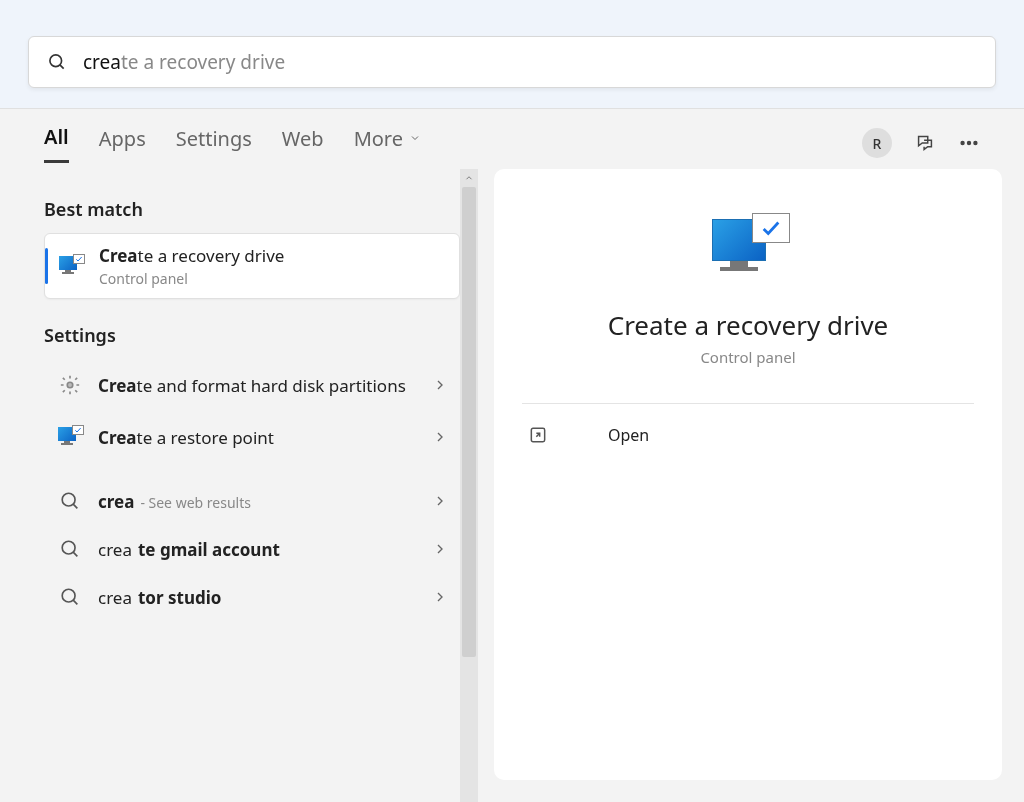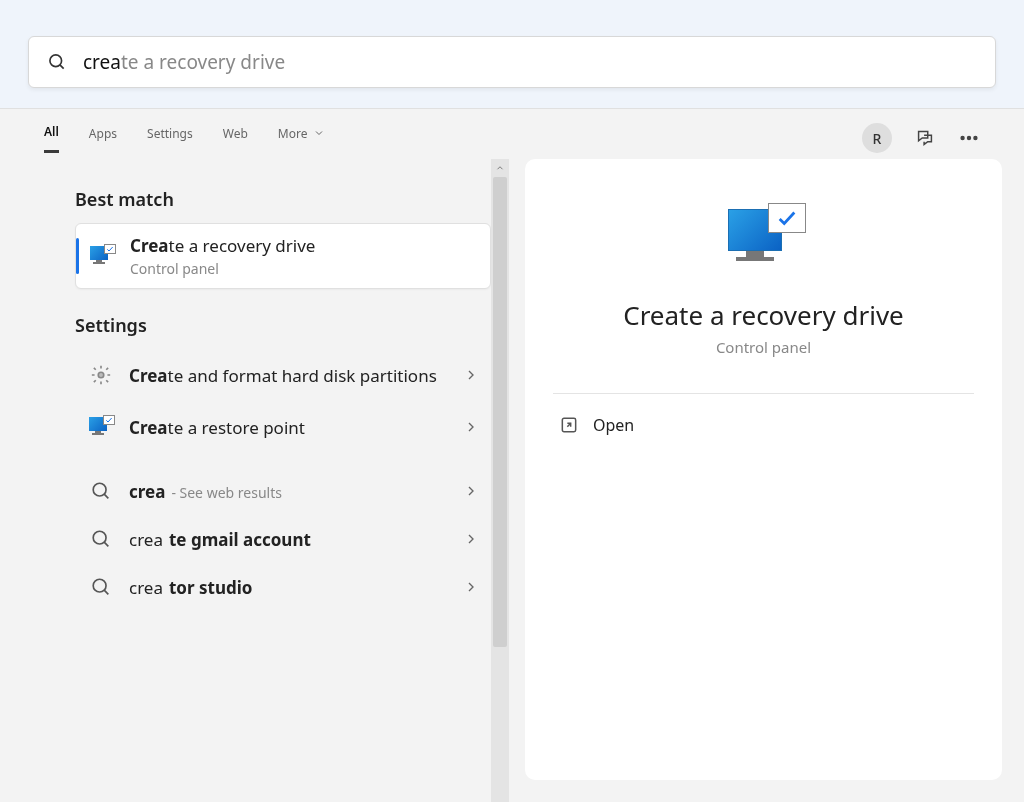--- a/index.html
+++ b/index.html
@@ -25,21 +25,21 @@
     display: flex; flex-direction: column;
   }
 
   
   .tabbar {
     display: flex; align-items: center; justify-content: space-between;
     padding: 14px 44px 6px 44px;
   }
   .tabs { display: flex; gap: 30px; }
   .tab {
-    font-size: 12px; color: #666; cursor: pointer; padding-bottom: 10px;
+    font-size: 20px; color: #666; cursor: pointer; padding-bottom: 10px;
     display: flex; align-items: center; gap: 6px;
   }
   .tab.active { color: #111; font-weight: 600; border-bottom: 3px solid #3a3a3a; }
   .tab svg { width: 12px; height: 12px; stroke: #666; stroke-width: 2; fill: none; }
 
   .tabbar-right { display: flex; align-items: center; gap: 22px; }
   .avatar {
     width: 30px; height: 30px; border-radius: 50%; background: #dedede;
     display: flex; align-items: center; justify-content: center;
     font-size: 14px; color: #333; font-weight: 500;
@@ -74,21 +74,21 @@
   .item .title .bold { font-weight: 700; }
   .item .sub { font-size: 14px; color: #888; margin-top: 2px; }
   .item .chev { width: 16px; height: 16px; stroke: #666; stroke-width: 2; fill: none; margin-left: 6px; }
 
   .settings-section .item { padding: 12px 12px; justify-content: center; }
 
   .web-item .title { display: flex; align-items: baseline; gap: 6px; }
   .web-item .hint { font-size: 14px; color: #888; text-align: right; }
 
   
-  .left-wrap { display: flex; padding-left: 31px; }
+  .left-wrap { display: flex; }
   .vscroll { width: 18px; display: flex; flex-direction: column; align-items: center; }
   .vscroll .up {
     width: 18px; height: 18px; display:flex; align-items:center; justify-content:center;
     background:#e4e4e4;
   }
   .vscroll .up svg { width:10px; height:10px; stroke:#666; stroke-width:2; fill:none; }
   .vscroll .track { flex:1; width:18px; background:#e4e4e4; position:relative; }
   .vscroll .thumb { position:absolute; left:2px; right:2px; top:0; height:470px; background:#cfcfcf; border-radius:2px; }
 
   
@@ -116,21 +116,21 @@
   .gear-icon svg { fill:#bbb; stroke:#888; }
 
   .detail-title { font-size: 26px; color: #222; }
   .detail-sub { font-size: 15px; color: #888; margin-top: 4px; }
   .detail-divider { height:1px; background:#e4e4e4; width:100%; margin: 36px 0 0 0; }
   .action-row {
     display:flex; align-items:center; gap:14px;
     align-self:flex-start; padding:20px 6px; cursor:pointer; width:100%;
   }
   .action-row svg { width:20px; height:20px; stroke:#555; stroke-width:1.8; fill:none; }
-  .action-row .lbl { font-size:16px; color:#222; }
+  .action-row .lbl { font-size:16px; color:#222;margin-left:46px; }
 
   .section-gap { height: 14px; }
 </style>
 </head>
 <body>
 
 <div class="searchbar-wrap">
   <div class="searchbar">
     <svg class="icon" viewBox="0 0 24 24">
       <circle cx="10.5" cy="10.5" r="7"></circle>

